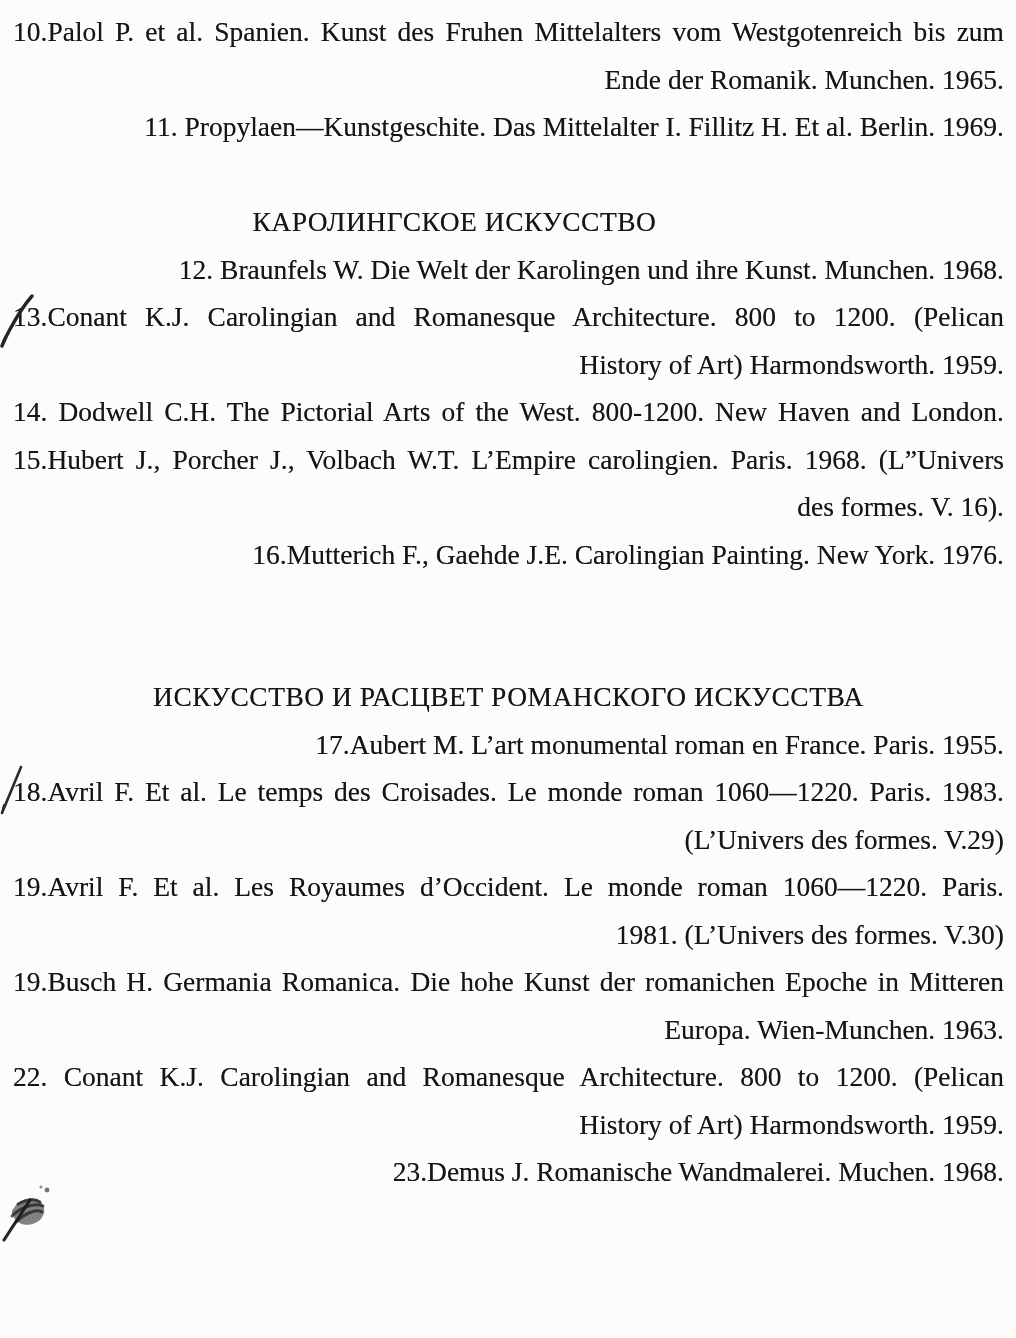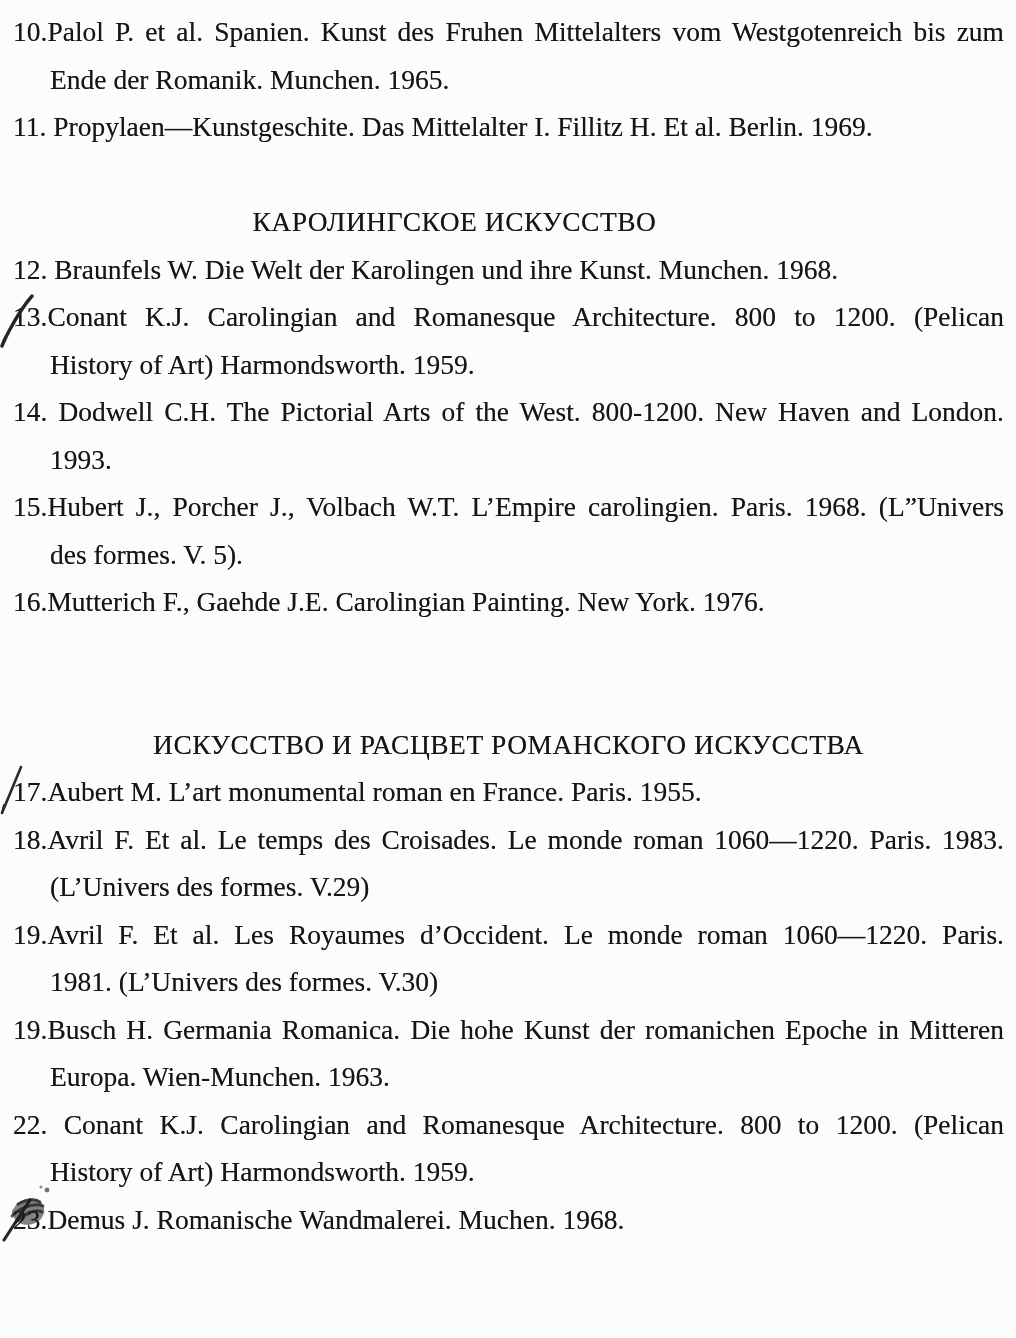--- a/index.html
+++ b/index.html
@@ -14,20 +14,21 @@
     font-size: 27.5px;
     padding: 8px 12px 0 13px;
     overflow: hidden;
     text-shadow: 0 0 0.45px rgba(10,10,10,0.55);
   }
   .line {
     display: block;
     height: 47.5px;
     line-height: 47.5px;
     white-space: normal;
+    text-align: right;
   }
   
   .just {
     text-align: justify;
     text-align-last: justify;
     text-justify: inter-word;
   }
   
   .cont { padding-left: 37px; }
   .heading {
@@ -62,26 +63,25 @@
     <span class="line">12. Braunfels W. Die Welt der Karolingen und ihre Kunst. Munchen. 1968.</span>
   </div>
 
   <div>
     <span class="line just">13.Conant K.J. Carolingian and Romanesque Architecture. 800 to 1200. (Pelican</span>
     <span class="line cont">History of Art) Harmondsworth. 1959.</span>
   </div>
 
   <div>
     <span class="line just">14. Dodwell C.H. The Pictorial Arts of the West. 800-1200. New Haven and London.</span>
-    <span class="line cont">1993.</span>
   </div>
 
   <div>
     <span class="line just">15.Hubert J., Porcher J., Volbach W.T.  L’Empire carolingien. Paris. 1968. (L”Univers</span>
-    <span class="line cont">des formes. V. 5).</span>
+    <span class="line cont">des formes. V. 16).</span>
   </div>
 
   <div>
     <span class="line">16.Mutterich F.,  Gaehde J.E. Carolingian Painting. New York. 1976.</span>
   </div>
 
   <div class="spacer"></div>
   <div class="spacer"></div>
 
   <div class="heading">ИСКУССТВО И РАСЦВЕТ РОМАНСКОГО ИСКУССТВА</div>

